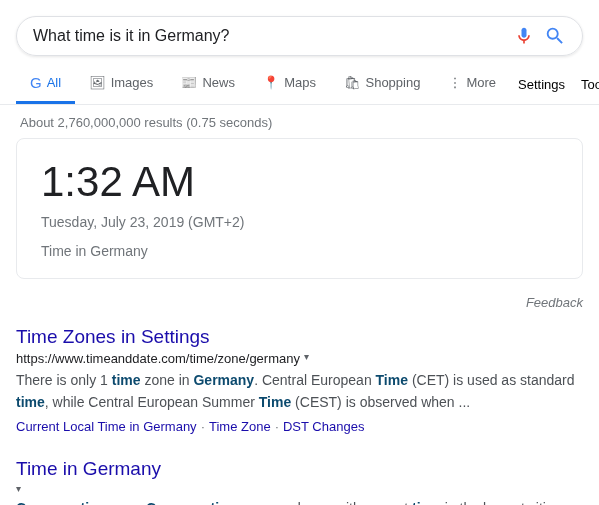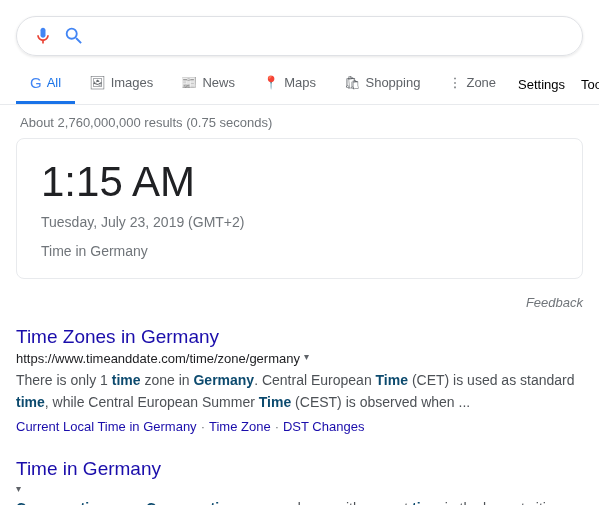--- a/index.html
+++ b/index.html
@@ -172,20 +172,21 @@
     .all-tab-icon {
       font-size: 15px;
     }
     .all-tab-icon .g-blue { color: #4285f4; }
   </style>
 </head>
 <body>
 
 <div class="search-bar-area">
   <div class="search-box">
+    <input type="text" value="What time is it in Germany?" style="">
     <div class="search-icons">
       <svg class="mic-icon-svg" viewBox="0 0 24 24">
         <path d="M12 14c1.66 0 3-1.34 3-3V5c0-1.66-1.34-3-3-3S9 3.34 9 5v6c0 1.66 1.34 3 3 3z" fill="#4285f4"></path>
         <path d="M17 11c0 2.76-2.24 5-5 5s-5-2.24-5-5H5c0 3.53 2.61 6.43 6 6.92V21h2v-3.08c3.39-.49 6-3.39 6-6.92h-2z" fill="#ea4335"></path>
       </svg>
       <svg width="22" height="22" viewBox="0 0 24 24">
         <path d="M15.5 14h-.79l-.28-.27A6.471 6.471 0 0 0 16 9.5 6.5 6.5 0 1 0 9.5 16c1.61 0 3.09-.59 4.23-1.57l.27.28v.79l5 4.99L20.49 19l-4.99-5zm-6 0C7.01 14 5 11.99 5 9.5S7.01 5 9.5 5 14 7.01 14 9.5 11.99 14 9.5 14z" fill="#4285f4"></path>
       </svg>
     </div>
   </div>
@@ -209,42 +210,42 @@
   <div class="nav-tab">
     <span>📍</span>
     <span>Maps</span>
   </div>
   <div class="nav-tab">
     <span>🛍</span>
     <span>Shopping</span>
   </div>
   <div class="nav-tab">
     <span>⋮</span>
-    <span>Zone</span>
+    <span>More</span>
   </div>
   <div class="nav-spacer"></div>
   <div class="nav-settings">Settings</div>
   <div class="nav-tools">Tools</div>
 </nav>
 
 <div class="results-count">About 2,760,000,000 results (0.75 seconds)</div>
 
 <div class="time-card">
-  <div class="time-display">1:15 AM</div>
+  <div class="time-display">1:32 AM</div>
   <div class="time-subtext">Tuesday, July 23, 2019 (GMT+2)</div>
   <div class="time-subtext">Time in Germany</div>
 </div>
 
 <div class="feedback-area">
   <span class="feedback-link">Feedback</span>
 </div>
 
 <div id="results-container">
     <div class="search-result">
-      <a class="result-title" href="#">Time Zones in Germany</a>
+      <a class="result-title" href="#">Time Zones in Settings</a>
       <div class="result-url-row">
         <span class="result-url">https://www.timeanddate.com/time/zone/germany</span>
         <span class="dropdown-arrow">▾</span>
       </div>
       <div class="result-snippet">There is only 1 <b>time</b> zone in <b>Germany</b>. Central European <b>Time</b> (CET) is used as standard <b>time</b>, while Central European Summer <b>Time</b> (CEST) is observed when ...</div>
       <div class="result-links"><a href="#">Current Local Time in Germany</a><span class="dot">·</span><a href="#">Time Zone</a><span class="dot">·</span><a href="#">DST Changes</a></div>
     </div>
     <div class="search-result">
       <a class="result-title" href="#">Time in Germany</a>
       <div class="result-url-row">

